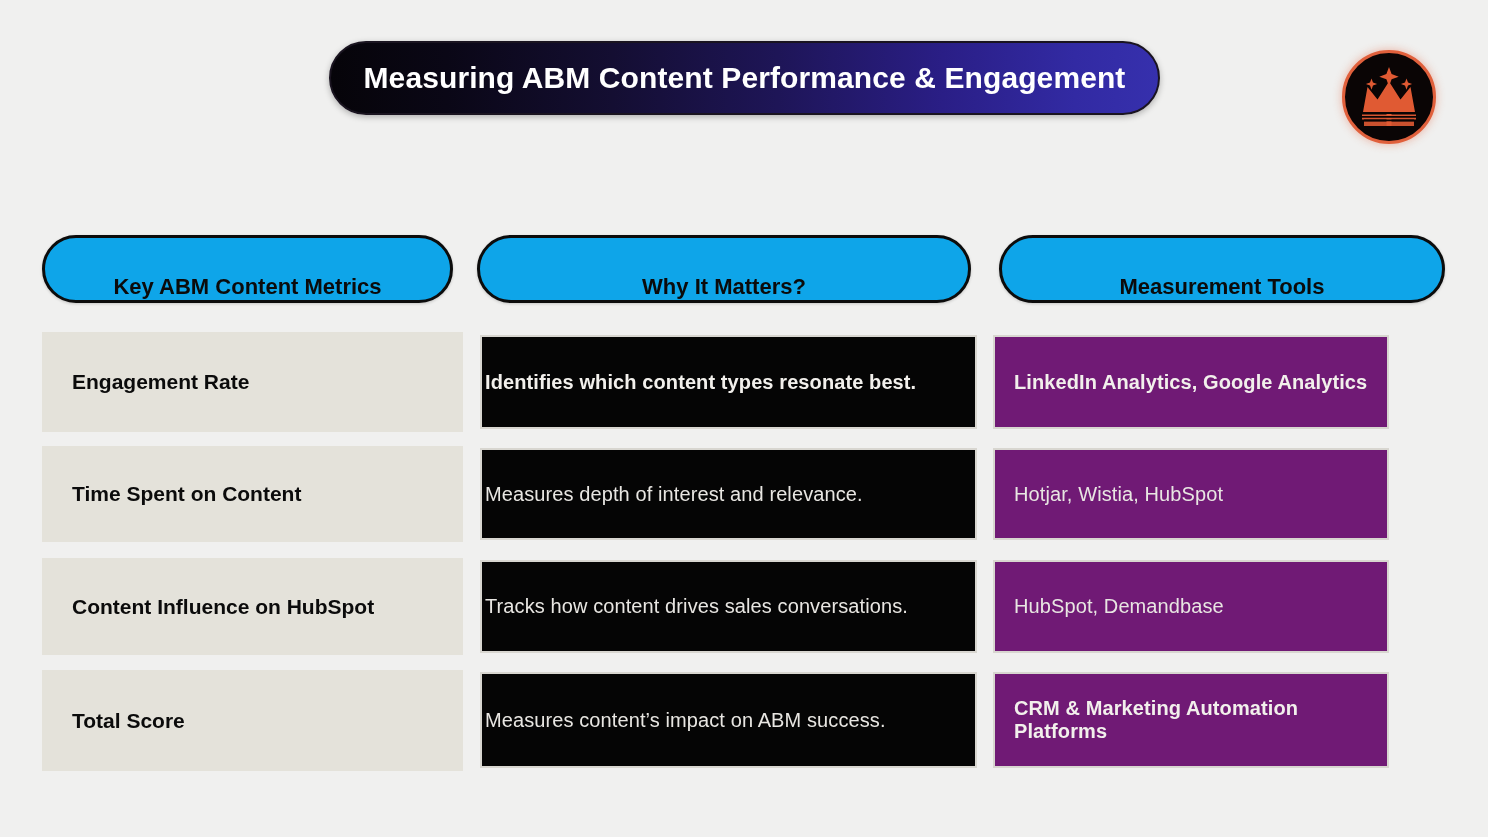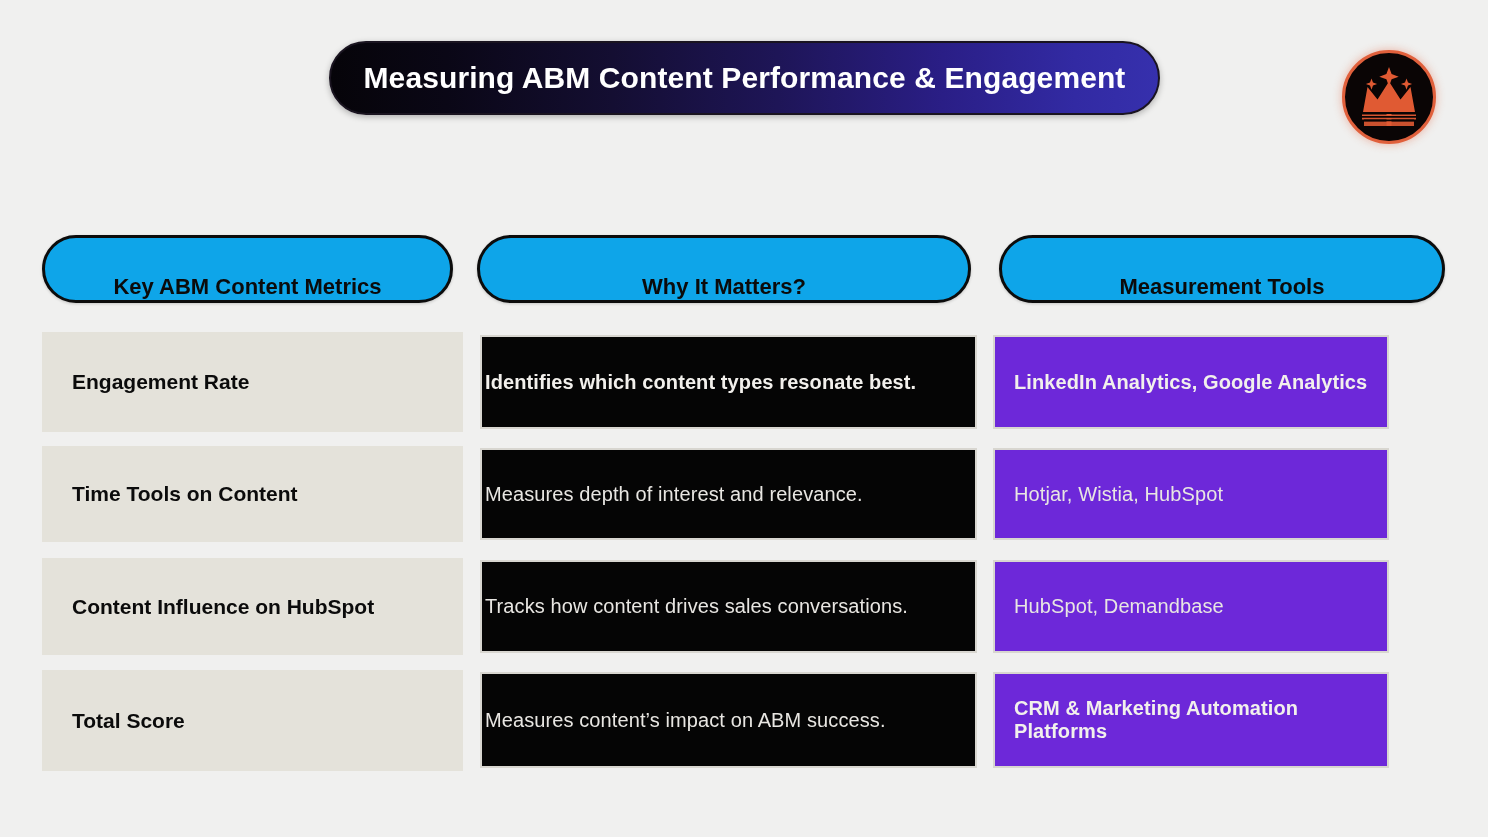--- a/index.html
+++ b/index.html
@@ -138,21 +138,21 @@
     left: 480px;
     width: 497px;
     background: #050505;
     border: 2px solid #d8d6d0;
     padding-left: 3px;
   }
 
   .cell.c3 {
     left: 993px;
     width: 396px;
-    background: #6d28d9;
+    background: #701a75;
     border: 2px solid #d8d6d0;
     padding-left: 19px;
   }
 
   .cell.c2 .cell-text,
   .cell.c3 .cell-text {
     color: #e8e6e2;
     font-size: 20px;
     font-weight: 400;
     letter-spacing: 0.1px;
@@ -224,21 +224,21 @@
       <span class="cell-text">Engagement Rate</span>
     </div>
     <div class="cell c2 r1">
       <span class="cell-text bold">Identifies which content types resonate best.</span>
     </div>
     <div class="cell c3 r1">
       <span class="cell-text bold">LinkedIn Analytics, Google Analytics</span>
     </div>
 
     <div class="cell c1 r2">
-      <span class="cell-text">Time Tools on Content</span>
+      <span class="cell-text">Time Spent on Content</span>
     </div>
     <div class="cell c2 r2">
       <span class="cell-text">Measures depth of interest and relevance.</span>
     </div>
     <div class="cell c3 r2">
       <span class="cell-text">Hotjar, Wistia, HubSpot</span>
     </div>
 
     <div class="cell c1 r3">
       <span class="cell-text">Content Influence on HubSpot</span>

